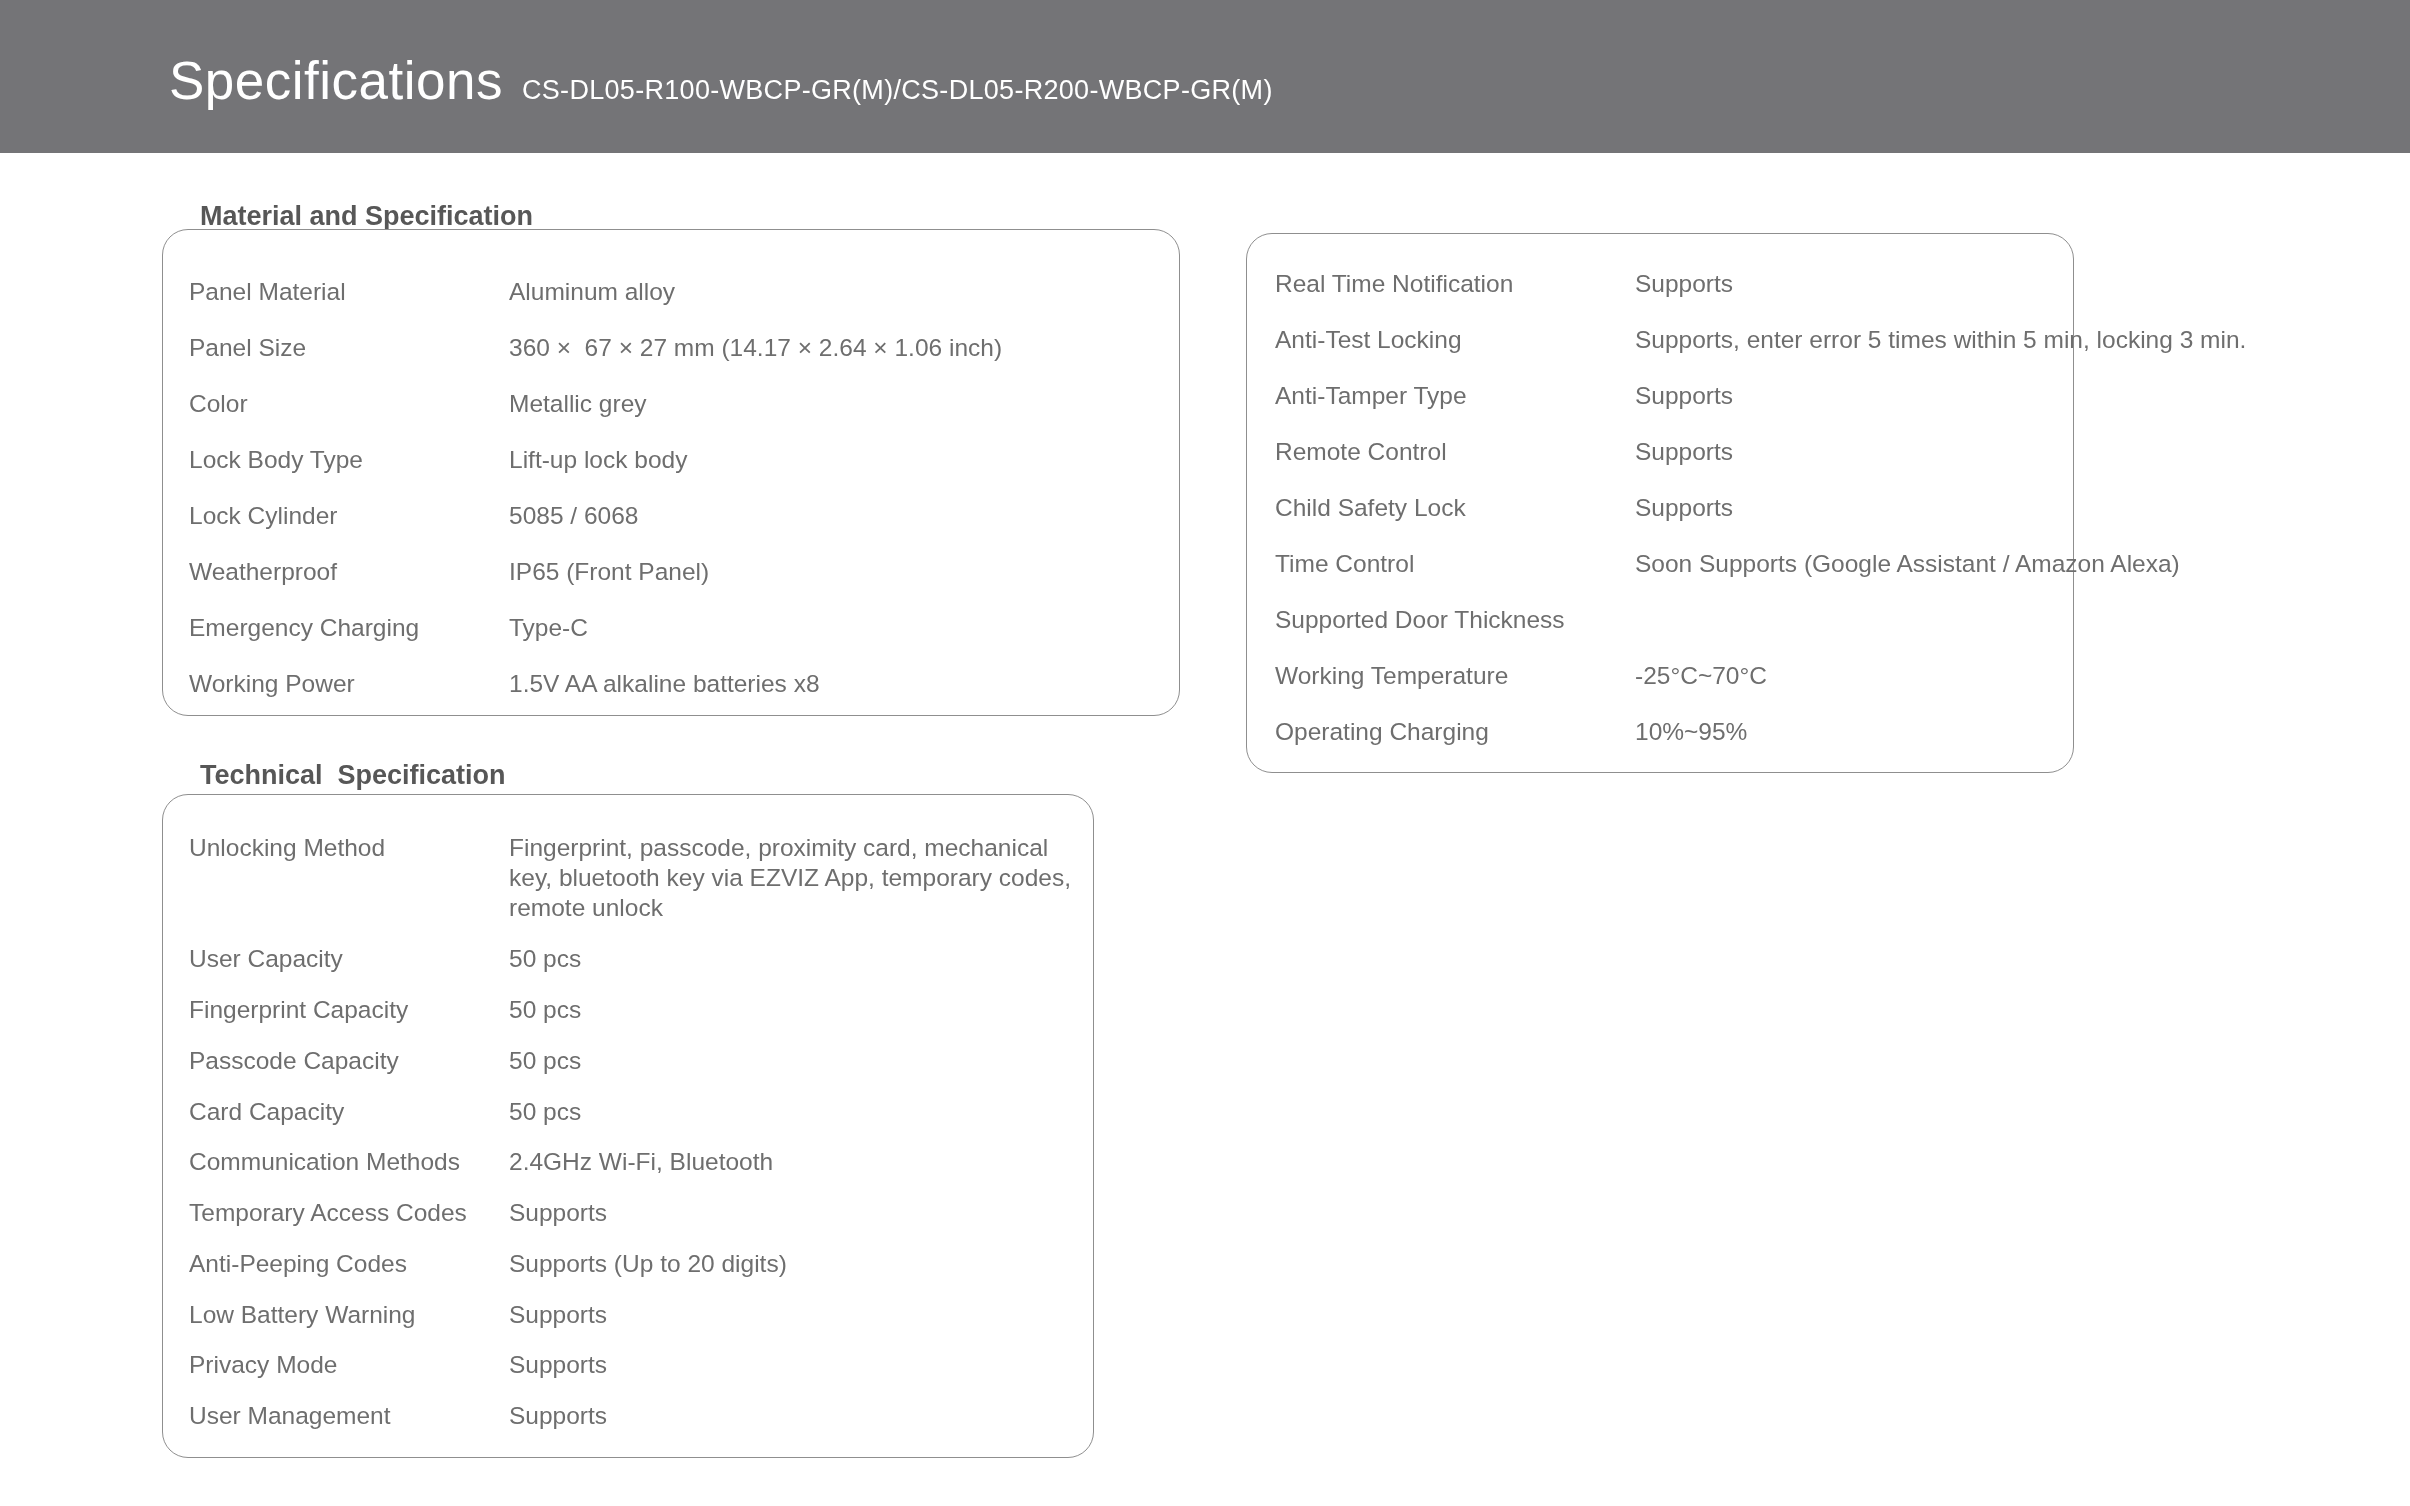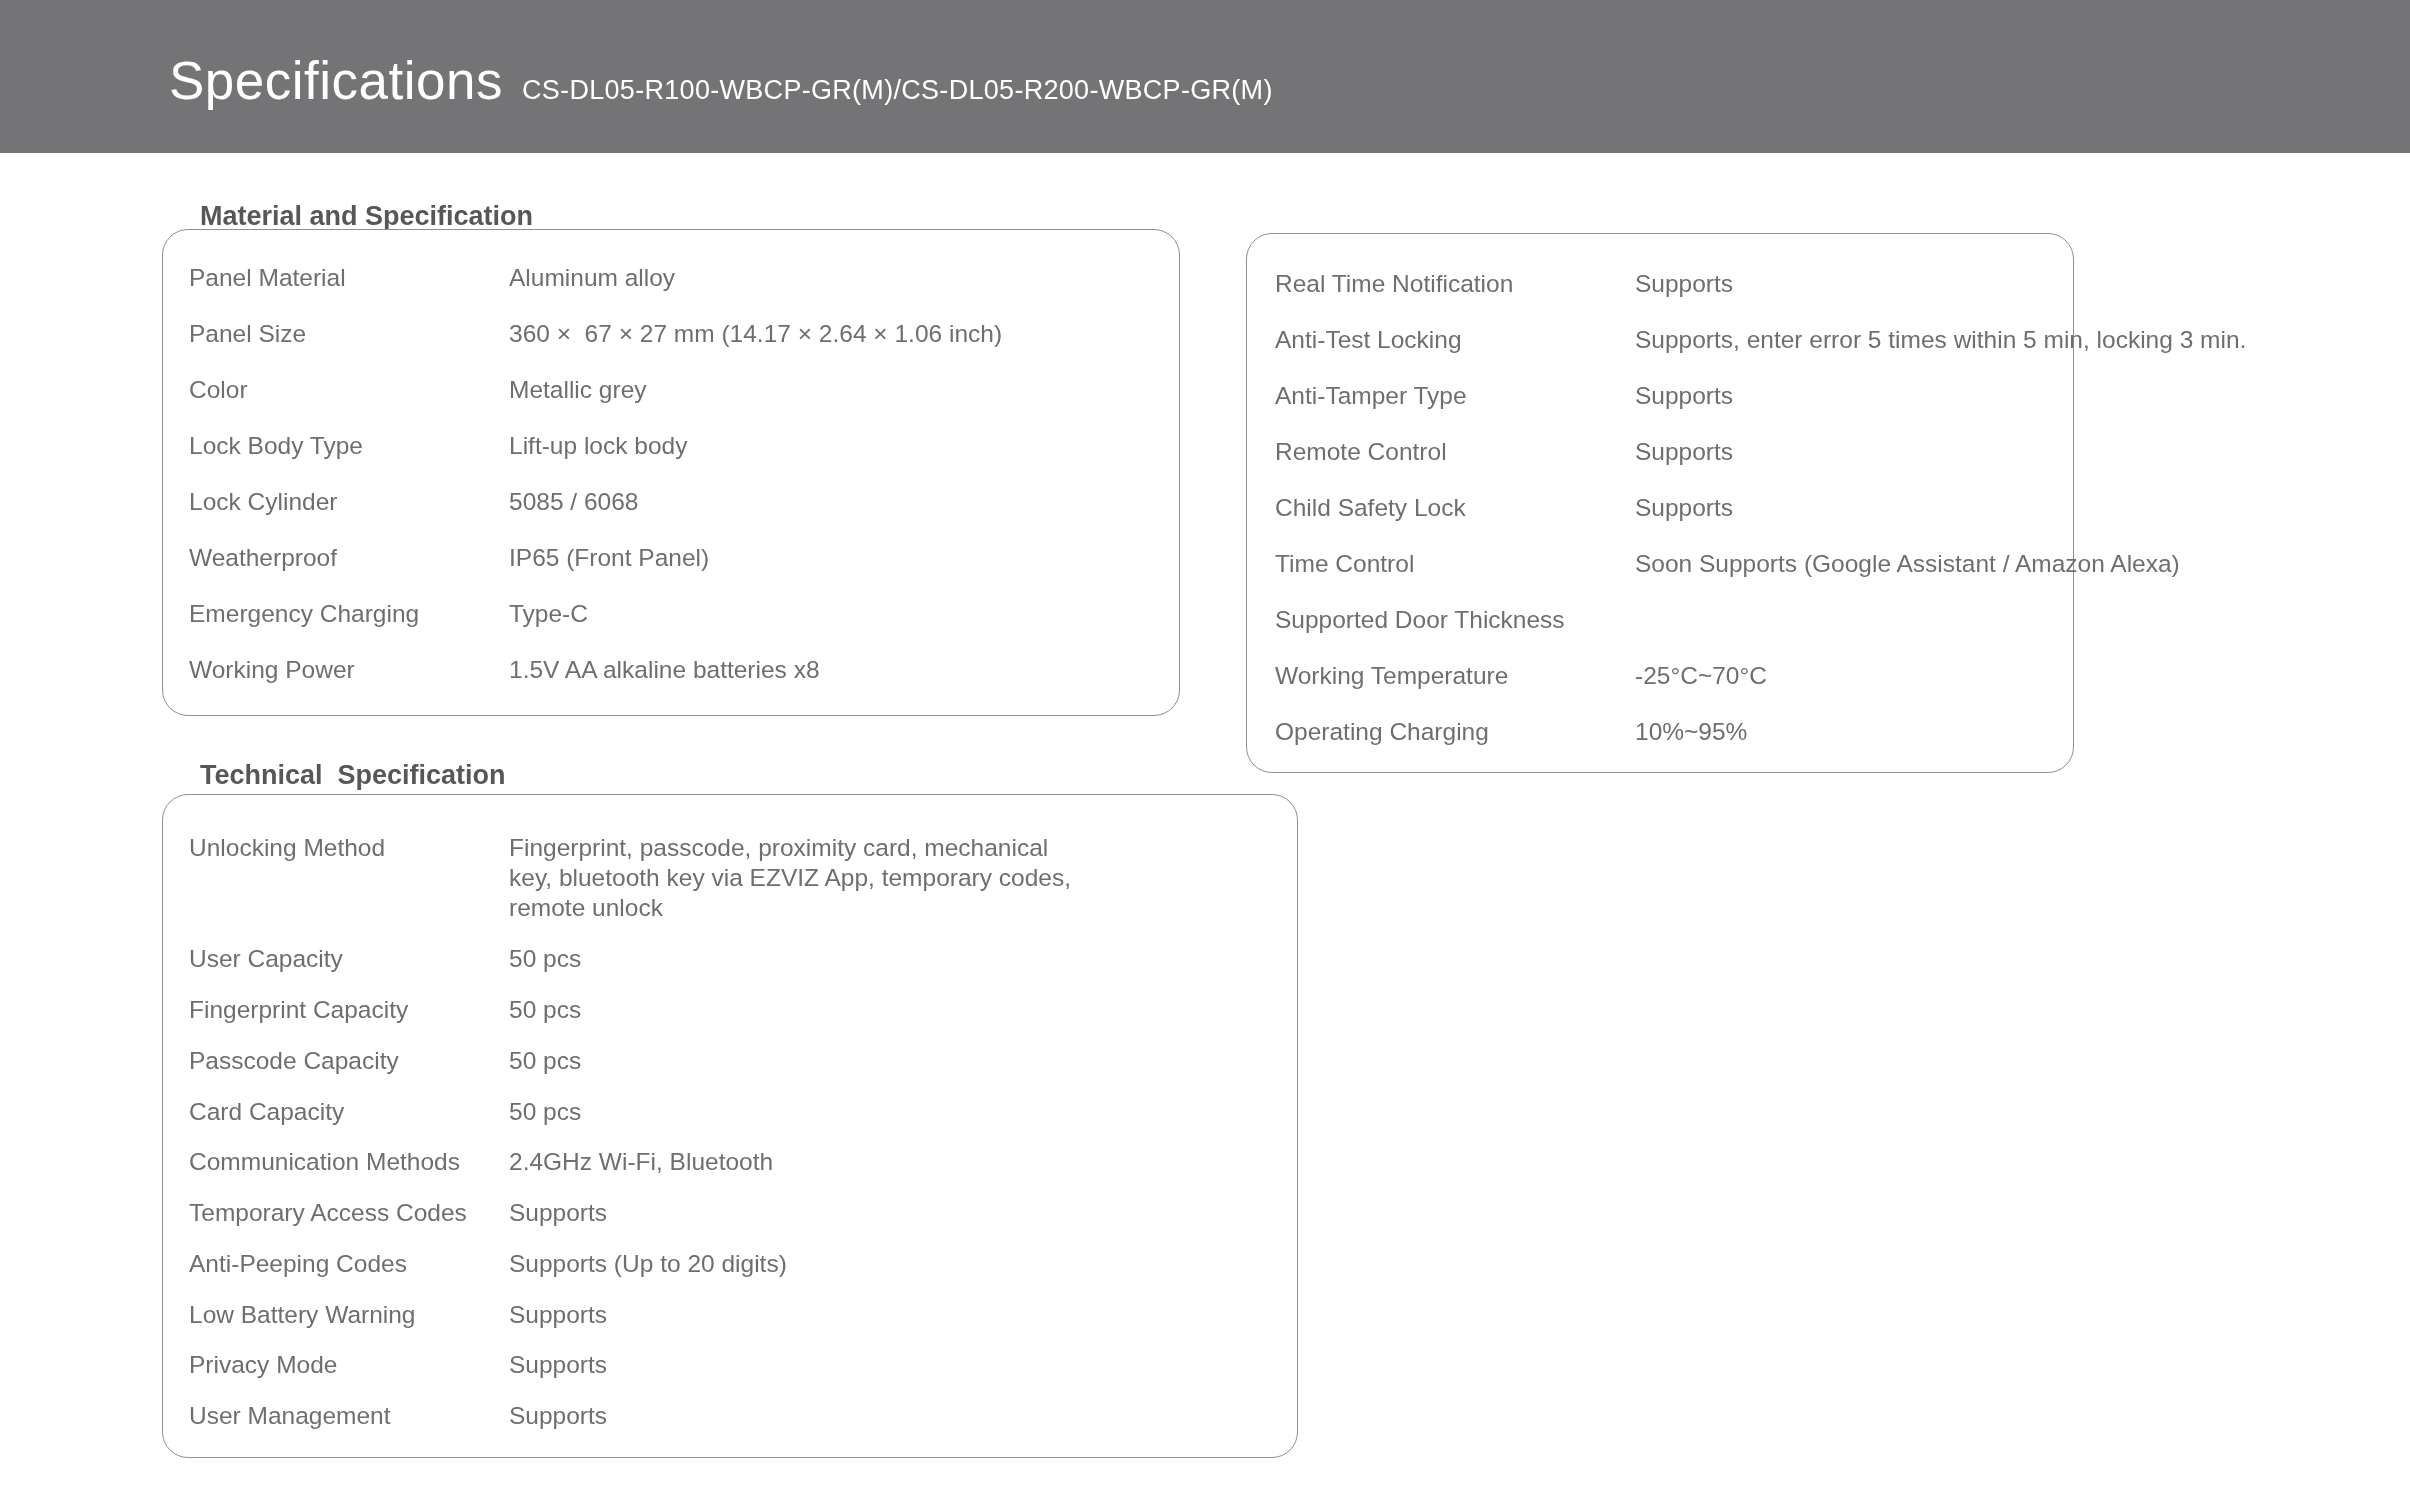--- a/index.html
+++ b/index.html
@@ -59,22 +59,22 @@
   
   .card {
     position: absolute;
     box-sizing: border-box;
     border: 1.9px solid var(--card-border, #8f8f8f);
     border-radius: 26px;
     background: var(--page-bg, #ffffff);
     color: var(--body-text, #6e6e6e);
     font-size: 24.5px;
   }
-  .card-material  { left: 162px;  top: 229px; width: 1018px; height: 487px; padding: 20px 0 0 26px; }
-  .card-technical { left: 162px;  top: 794px; width: 1136px; height: 664px; padding: 28px 0 0 26px; }
+  .card-material  { left: 162px;  top: 229px; width: 1018px; height: 487px; padding: 34px 0 0 26px; }
+  .card-technical { left: 162px;  top: 794px; width: 932px; height: 664px; padding: 28px 0 0 26px; }
   .card-features  { left: 1246px; top: 233px; width: 828px; height: 540px; padding: 21.7px 0 0 28px; }
 
   .row { display: flex; align-items: center; }
   .card-material .row  { height: 56px; }
   .card-features .row  { height: 56px; }
   .card-technical .row { align-items: flex-start; padding: 10.4px 0; line-height: 30px; }
 
   .label { flex: 0 0 320px; }
   .card-features .label { flex: 0 0 360px; }
 

